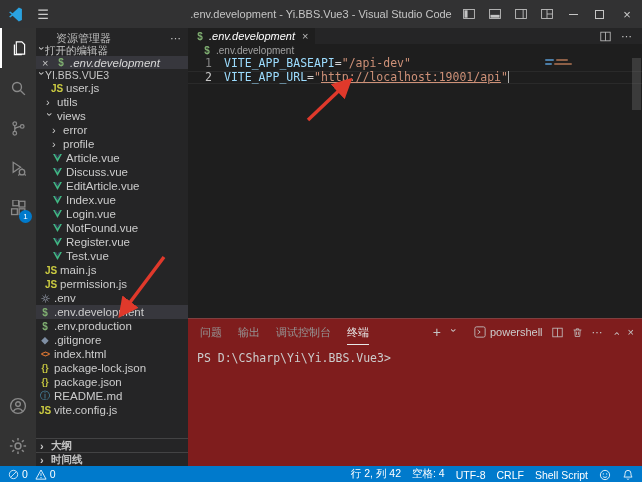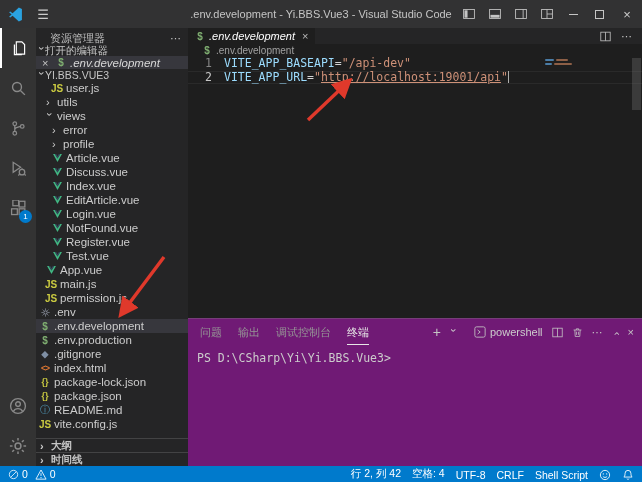--- a/index.html
+++ b/index.html
@@ -26,21 +26,21 @@
   
   .activitybar { width:36px; background:#333333; display:flex; flex-direction:column; align-items:center; }
   .ab-item { width:36px; height:40px; display:flex; align-items:center; justify-content:center; position:relative; }
   .ab-item.active { border-left:2px solid #ffffff; }
   .ab-badge { position:absolute; right:4px; bottom:5px; background:#007acc; color:#fff; font-size:8px;
     width:13px; height:13px; border-radius:50%; display:flex; align-items:center; justify-content:center; }
   .ab-spacer { flex:1; }
 
   
   .sidebar { width:152px; background:#252526; display:flex; flex-direction:column; font-size:11.5px; position:relative; }
-  .sb-title { height:16px; display:flex; align-items:center; padding:4px 6px 0 14px; color:#bcbcbc; font-size:11px; }
+  .sb-title { height:16px; display:flex; align-items:center; padding:4px 6px 0 20px; color:#bcbcbc; font-size:11px; }
   .sb-title-actions { margin-left:auto; color:#c5c5c5; letter-spacing:1px; }
   .sb-sec { height:12px; display:flex; align-items:flex-start; font-weight:normal; font-size:10.5px; color:#c5c5c5; padding-left:2px; }
   .oe-item { height:13px; display:flex; align-items:center; background:#37373d; padding-left:6px; gap:4px; }
   .oe-item .lbl { font-style:italic; color:#d7d7d7; }
   .oe-close { color:#c5c5c5; font-size:11px; width:10px; }
   .tree { flex:0 0 auto; }
   .trow { height:14px; display:flex; align-items:center; gap:4px; color:#cccccc; white-space:nowrap; }
   .trow.sel { background:#37373d; }
   .tchev { color:#cccccc; font-size:11px; width:7px; display:inline-block; }
   .rot { display:inline-block; transform:rotate(90deg); }
@@ -75,21 +75,21 @@
   .tk-op { color:#d4d4d4; }
   .tk-str { color:#ce9178; }
   .tk-link { text-decoration:underline; }
   .cursor { display:inline-block; width:1px; height:12px; background:#aeafad; vertical-align:middle; margin-left:0; }
   .minimap { position:absolute; left:357px; top:3px; width:40px; }
   .mm-row { display:flex; gap:2px; margin-bottom:2px; }
   .mm-seg { height:2px; border-radius:1px; }
   .scroll-thumb { position:absolute; right:1px; top:2px; width:9px; height:52px; background:rgba(121,121,121,0.32); }
 
   
-  .panel { height:148px; background:#701a75; border-top:1px solid rgba(128,128,128,0.35); display:flex; flex-direction:column; }
+  .panel { height:148px; background:#7f1d1d; border-top:1px solid rgba(128,128,128,0.35); display:flex; flex-direction:column; }
   .panel-head { height:26px; display:flex; align-items:center; padding:0 8px 0 12px; }
   .ptabs { display:flex; gap:16px; height:100%; align-items:center; }
   .ptab { color:#969696; font-size:11px; height:100%; display:flex; align-items:center; text-transform:none; }
   .ptab.active { color:#e7e7e7; box-shadow: inset 0 -1px 0 #e7e7e7; }
   .panel-actions { margin-left:auto; display:flex; align-items:center; gap:9px; color:#c5c5c5; }
   .pa-plus { font-size:14px; }
   .shell-pick { display:flex; align-items:center; gap:4px;padding-left:8px; }
   .shell-lbl { font-size:11px; color:#cccccc; }
   .term-body { flex:1; padding:6px 0 0 9px; font-family:"DejaVu Sans Mono","Liberation Mono",monospace; font-size:11.5px; color:#cccccc; }
 
@@ -274,38 +274,38 @@
           </span>
           <span>Discuss.vue</span>
         </div>
         <div class="trow" style="padding-left: 16px;">
           <span class="fi">
             <svg width="9" height="8" viewBox="0 0 10 9">
               <polygon points="0,0 2,0 5,5 8,0 10,0 5,9" fill="#41b883"></polygon>
               <polygon points="2,0 3.5,0 5,2.6 6.5,0 8,0 5,5" fill="#35495e"></polygon>
             </svg>
           </span>
+          <span>EditArticle.vue</span>
+        </div>
+        <div class="trow" style="padding-left: 16px;">
+          <span class="fi">
+            <svg width="9" height="8" viewBox="0 0 10 9">
+              <polygon points="0,0 2,0 5,5 8,0 10,0 5,9" fill="#41b883"></polygon>
+              <polygon points="2,0 3.5,0 5,2.6 6.5,0 8,0 5,5" fill="#35495e"></polygon>
+            </svg>
+          </span>
           <span>Index.vue</span>
         </div>
         <div class="trow" style="padding-left: 16px;">
           <span class="fi">
             <svg width="9" height="8" viewBox="0 0 10 9">
               <polygon points="0,0 2,0 5,5 8,0 10,0 5,9" fill="#41b883"></polygon>
               <polygon points="2,0 3.5,0 5,2.6 6.5,0 8,0 5,5" fill="#35495e"></polygon>
             </svg>
           </span>
-          <span>EditArticle.vue</span>
-        </div>
-        <div class="trow" style="padding-left: 16px;">
-          <span class="fi">
-            <svg width="9" height="8" viewBox="0 0 10 9">
-              <polygon points="0,0 2,0 5,5 8,0 10,0 5,9" fill="#41b883"></polygon>
-              <polygon points="2,0 3.5,0 5,2.6 6.5,0 8,0 5,5" fill="#35495e"></polygon>
-            </svg>
-          </span>
           <span>Login.vue</span>
         </div>
         <div class="trow" style="padding-left: 16px;">
           <span class="fi">
             <svg width="9" height="8" viewBox="0 0 10 9">
               <polygon points="0,0 2,0 5,5 8,0 10,0 5,9" fill="#41b883"></polygon>
               <polygon points="2,0 3.5,0 5,2.6 6.5,0 8,0 5,5" fill="#35495e"></polygon>
             </svg>
           </span>
           <span>NotFound.vue</span>
@@ -320,29 +320,20 @@
           <span>Register.vue</span>
         </div>
         <div class="trow" style="padding-left: 16px;">
           <span class="fi">
             <svg width="9" height="8" viewBox="0 0 10 9">
               <polygon points="0,0 2,0 5,5 8,0 10,0 5,9" fill="#41b883"></polygon>
               <polygon points="2,0 3.5,0 5,2.6 6.5,0 8,0 5,5" fill="#35495e"></polygon>
             </svg>
           </span>
           <span>Test.vue</span>
-        </div>
-        <div class="trow" style="padding-left: 10px;">
-          <span class="fi">
-            <svg width="9" height="8" viewBox="0 0 10 9">
-              <polygon points="0,0 2,0 5,5 8,0 10,0 5,9" fill="#41b883"></polygon>
-              <polygon points="2,0 3.5,0 5,2.6 6.5,0 8,0 5,5" fill="#35495e"></polygon>
-            </svg>
-          </span>
-          <span>App.vue</span>
         </div>
         <div class="trow" style="padding-left: 10px;">
           <span class="fi fi-js">JS</span>
           <span>main.js</span>
         </div>
         <div class="trow" style="padding-left: 10px;">
           <span class="fi fi-js">JS</span>
           <span>permission.js</span>
         </div>
         <div class="trow" style="padding-left: 4px;">

